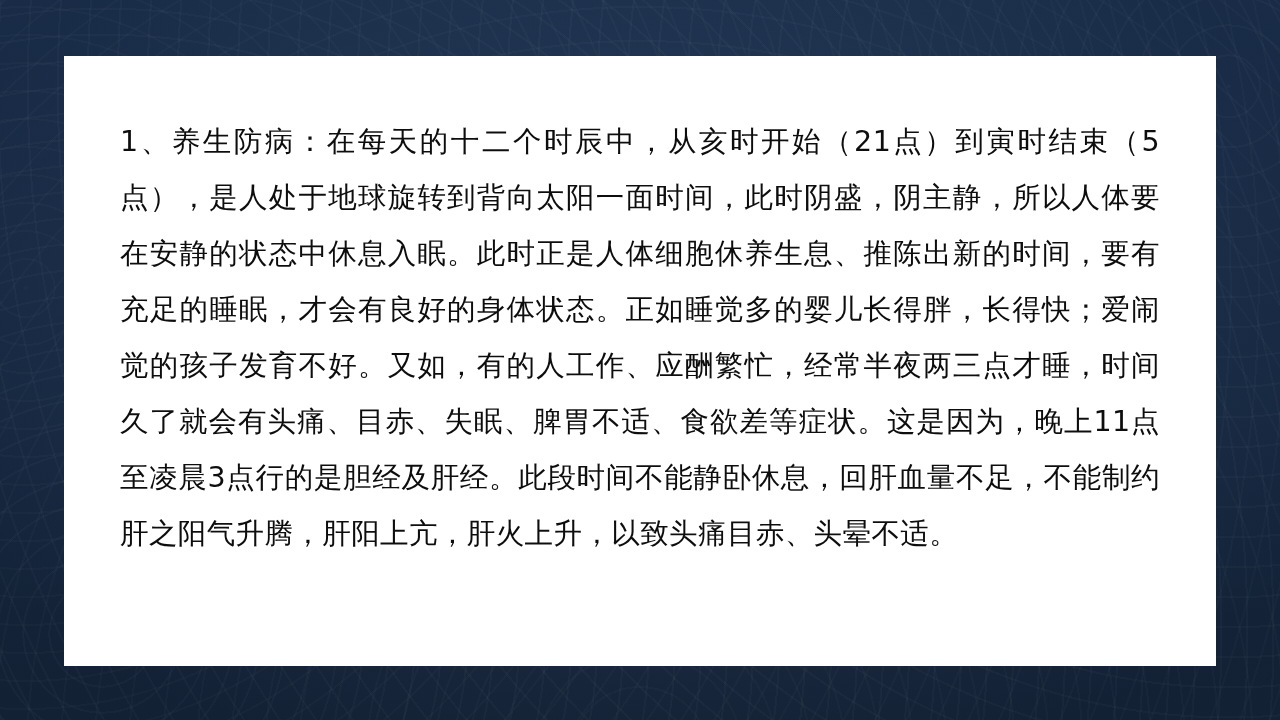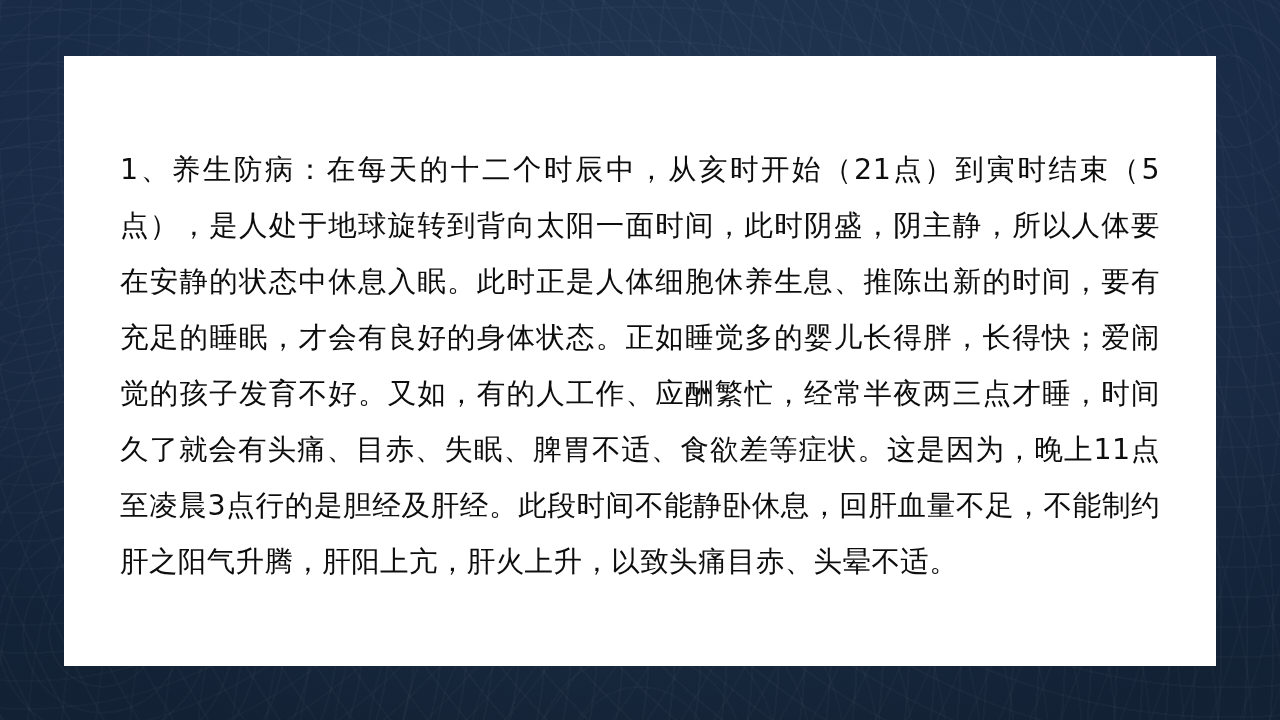--- a/index.html
+++ b/index.html
@@ -45,21 +45,21 @@
   }
 
   .content-card {
     position: absolute;
     left: 64px;
     top: 56px;
     width: 1152px;
     height: 610px;
     background: #ffffff;
     box-sizing: border-box;
-    padding: 86px 56px 40px 56px;
+    padding: 58px 56px 40px 56px;
   }
 
   .body-text {
     margin: 0;
     color: #0d0d0d;
     font-size: 28.5px;
     line-height: 56px;
     text-align: justify;
     text-justify: inter-ideograph;
     letter-spacing: 0.4px;

